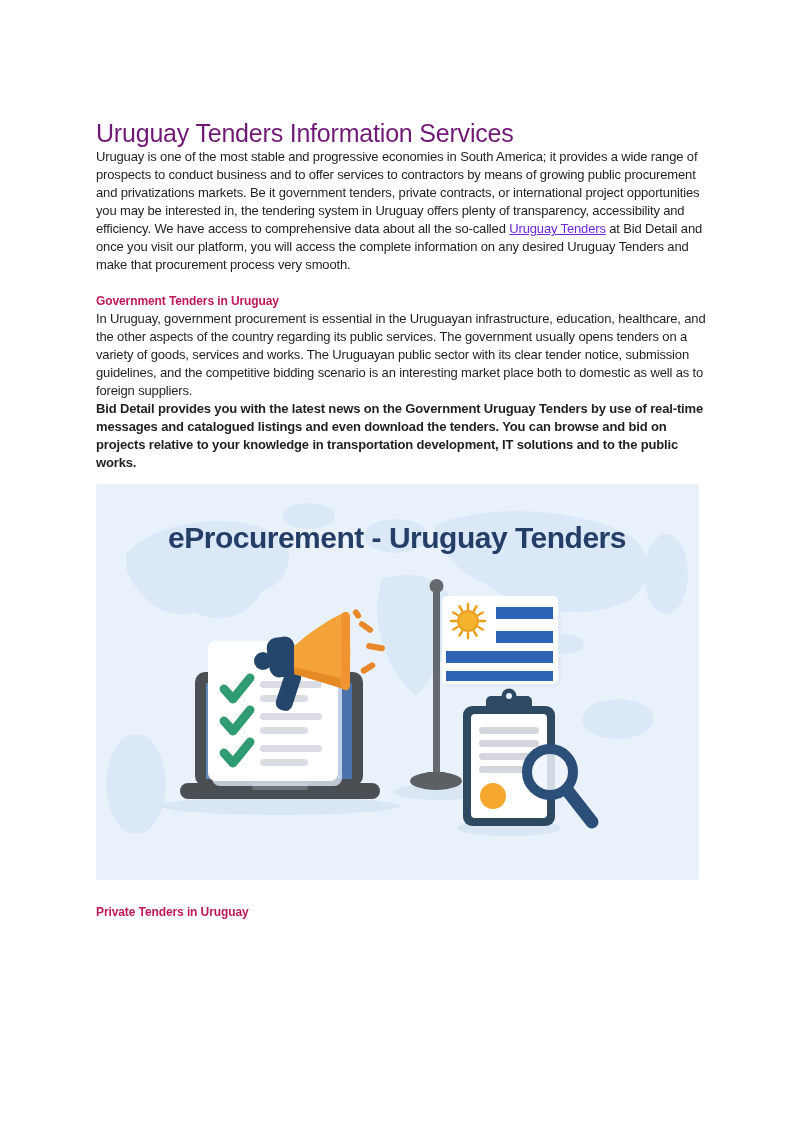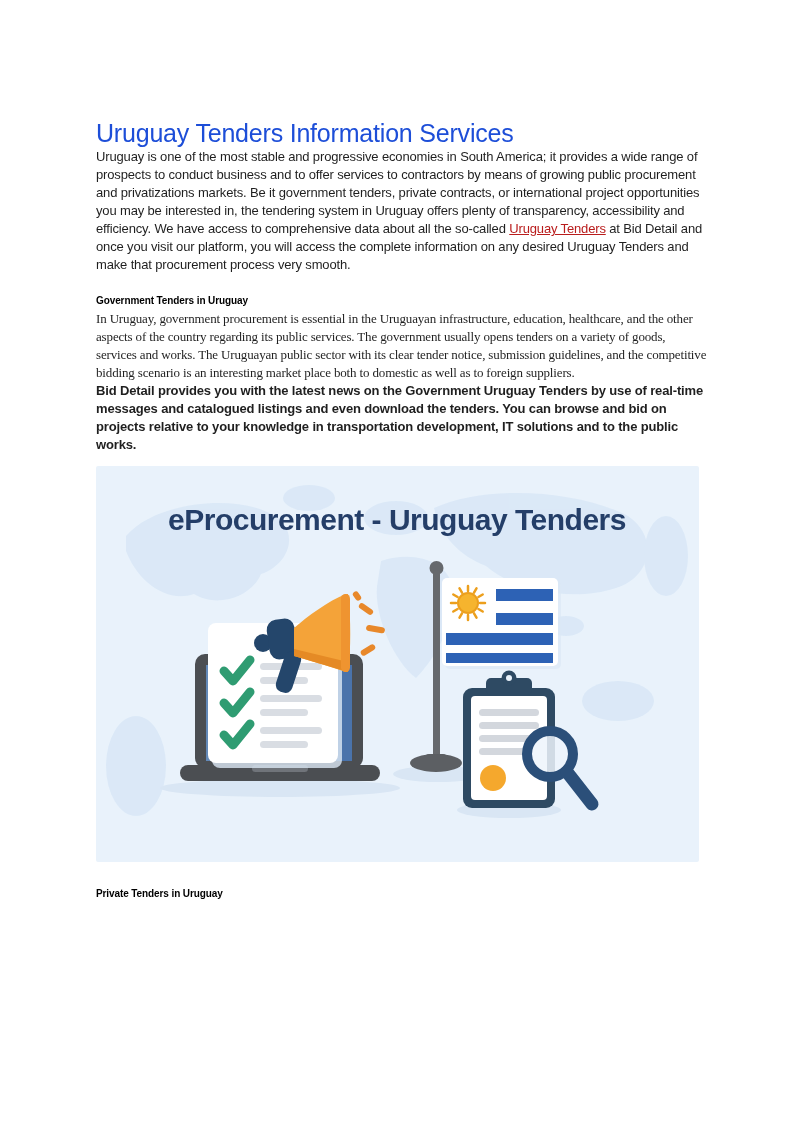--- a/index.html
+++ b/index.html
@@ -7,34 +7,34 @@
     width:794px; height:1123px;
     background:#ffffff;
     font-family:"Liberation Sans", sans-serif;
     color:#1f1f1f;
   }
   .doc { position:relative; width:794px; height:1123px; overflow:hidden; }
   .content { position:absolute; left:96px; top:0; width:620px; }
   .page-title {
     margin:118px 0 0 0;
     font-size:25px; line-height:30px; font-weight:400;
-    color:#1d4ed8; letter-spacing:-0.2px;
+    color:#701a75; letter-spacing:-0.2px;
   }
   p.body-para {
     margin:0; font-size:13px; line-height:18px;
     letter-spacing:-0.15px; width:612px;
   }
   .para-intro { margin-top:27px; }
   .sub-heading {
-    margin:18px 0 0 0; font-size:10px; line-height:18px;
-    font-weight:700; color:#000000; letter-spacing:-0.1px;
+    margin:18px 0 0 0; font-size:12px; line-height:18px;
+    font-weight:700; color:#be185d; letter-spacing:-0.1px;
   }
-  .para-a { margin-top:17px;font-family:Liberation Serif, serif; }
+  .para-a { margin-top:17px; }
   .para-b { margin-top:18px;font-weight:bold; }
-  .inline-link { color:#b91c1c; text-decoration:underline; cursor:pointer;margin-top:34px; }
+  .inline-link { color:#6d28d9; text-decoration:underline; cursor:pointer;margin-top:34px; }
   figure.illustration {
     margin:12px 0 0 0; width:507px; height:396px;
     display:block;
   }
   .sub-heading-bottom { margin-top:23px; }
 </style>
 </head>
 <body>
 
 <div class="doc">

